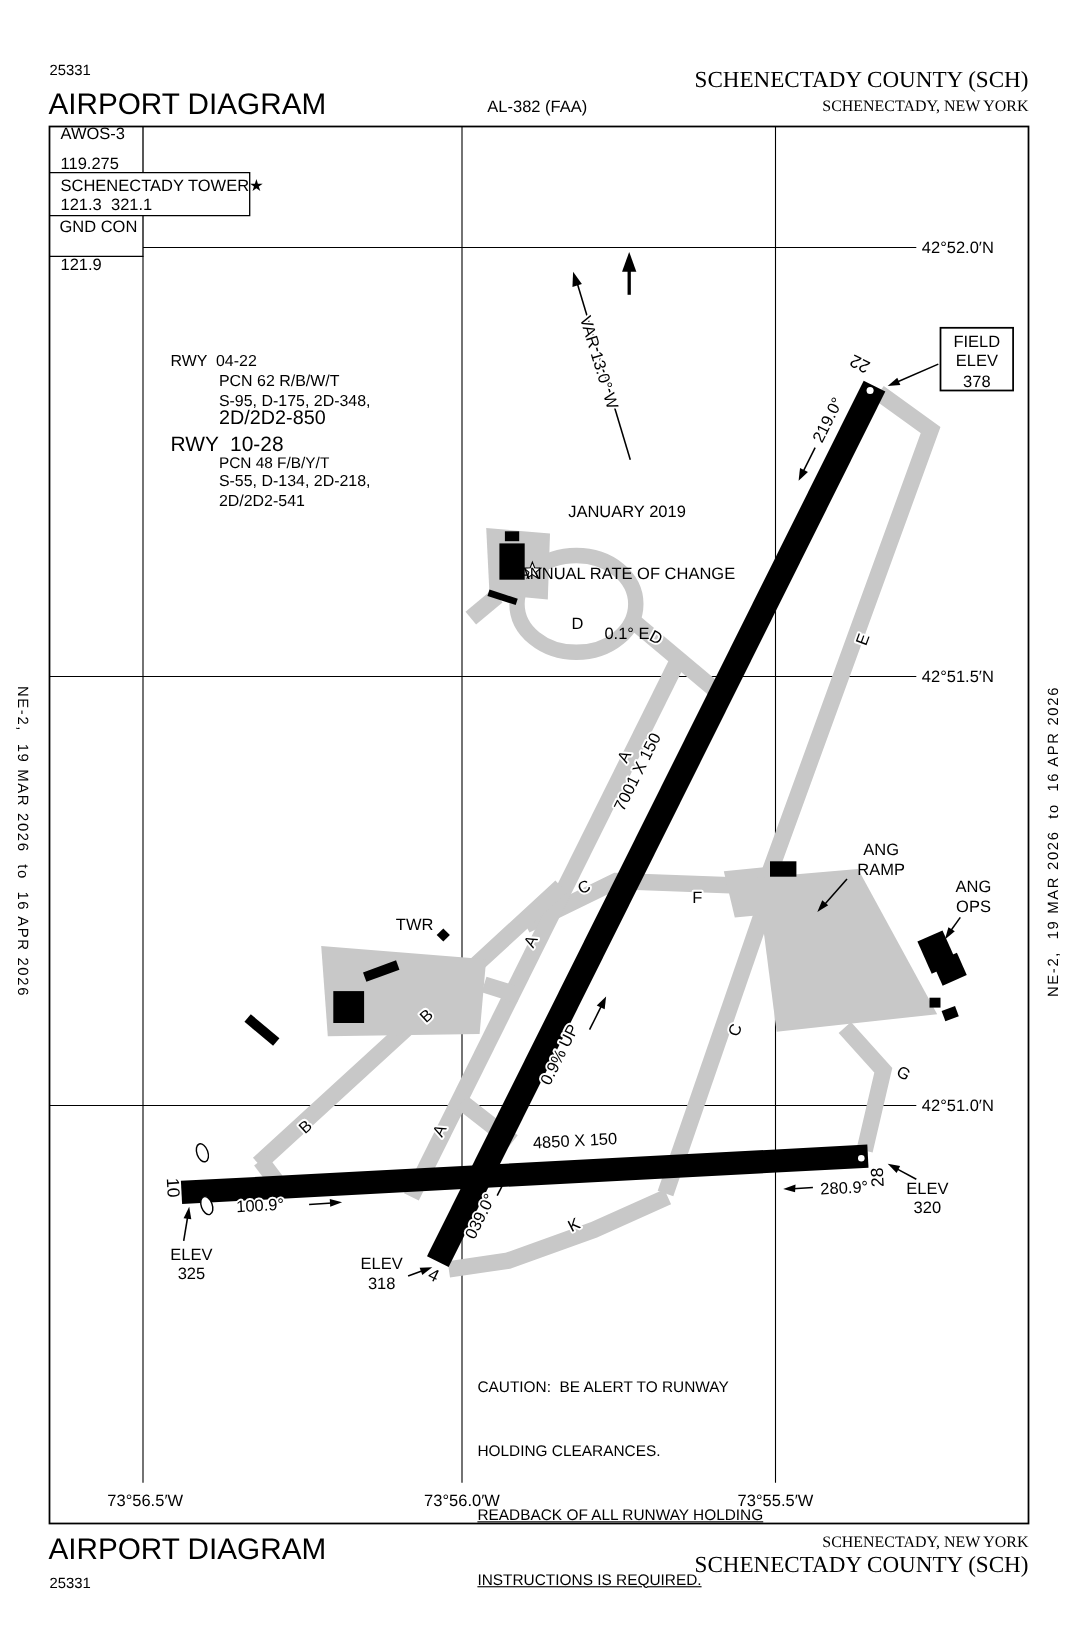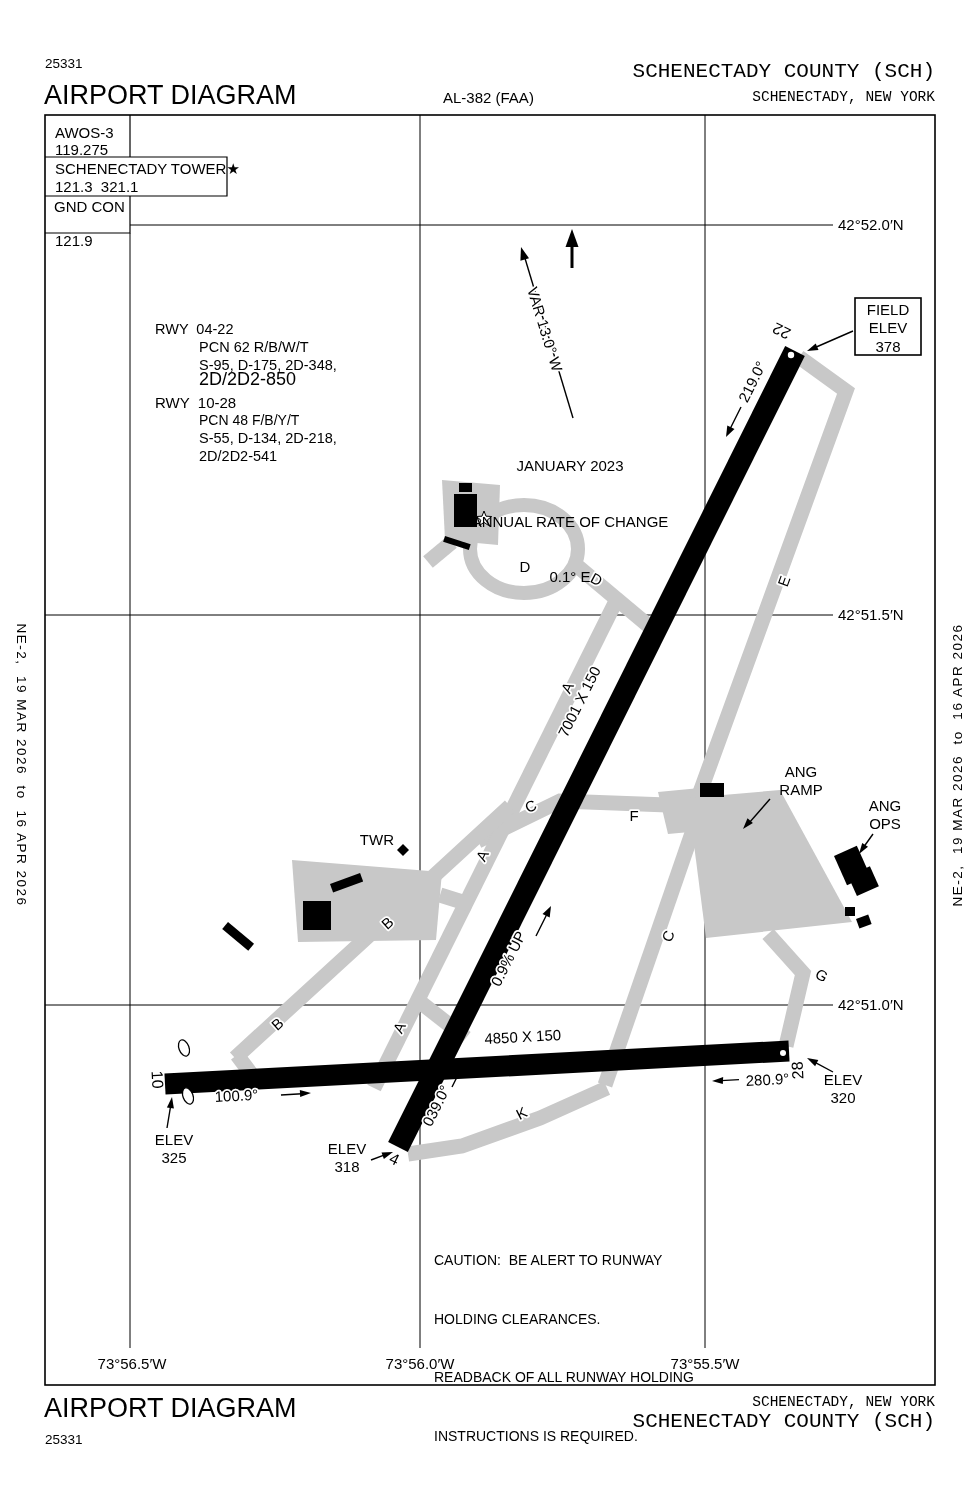--- a/index.html
+++ b/index.html
@@ -1,24 +1,24 @@
 <!DOCTYPE html>
 <html><head>
 <meta charset="utf-8">
 <style>
 html,body{margin:0;padding:0}
 body{width:978px;height:1500px;position:relative;background:#fff;color:#000;
      font-family:"Liberation Sans",sans-serif;overflow:hidden}
 .abs{position:absolute;white-space:pre}
-.serif{font-family:Liberation Mono, monospace}
+.serif{font-family:Liberation Serif, serif}
 svg{position:absolute;left:0;top:0}
 svg text{font-family:"Liberation Sans",sans-serif;font-size:15px;fill:#000;stroke:none}
 .halo{paint-order:stroke;stroke:#fff;stroke-width:3.5px;stroke-linejoin:round}
 .rnum{font-size:16px}
-.u{}
+.u{text-decoration:underline}
 </style>
 </head>
 <body>
 
 <svg width="978" height="1500" viewBox="0 0 978 1500">
 
   <rect x="45" y="115" width="890" height="1270" fill="none" stroke="#000" stroke-width="1.6"></rect>
 
   <g stroke="#000" stroke-width="1">
     <line x1="130" y1="225" x2="833" y2="225"></line>
@@ -178,38 +178,38 @@
 
   <text class="halo" x="527" y="289" transform="rotate(73 527 289)">VAR 13.0° W</text>
 </svg>
 
 <div class="abs" style="left:45px;top:56px;font-size:13.5px">25331</div>
 <div class="abs" style="left:44px;top:80px;font-size:27px">AIRPORT DIAGRAM</div>
 <div class="abs" style="left:443px;top:89px;font-size:15px">AL-382 (FAA)</div>
 <div class="abs serif" style="right:43px;top:60px;font-size:21px">SCHENECTADY COUNTY (SCH)</div>
 <div class="abs serif" style="right:43px;top:89px;font-size:14.5px">SCHENECTADY, NEW YORK</div>
 
-<div class="abs" style="left:55px;top:124px;font-size:15px">AWOS-3</div>
+<div class="abs" style="left:55px;top:113px;font-size:15px">AWOS-3</div>
 <div class="abs" style="left:55px;top:141px;font-size:15px">119.275</div>
 <div class="abs" style="left:55px;top:160px;font-size:15px">SCHENECTADY TOWER★</div>
 <div class="abs" style="left:55px;top:178px;font-size:15px">121.3  321.1</div>
 <div class="abs" style="left:54px;top:198px;font-size:15px">GND CON</div>
 <div class="abs" style="left:55px;top:232px;font-size:15px">121.9</div>
 
 <div class="abs" style="left:155px;top:321px;font-size:14.5px">RWY  04-22</div>
 <div class="abs" style="left:199px;top:339px;font-size:14.5px">PCN 62 R/B/W/T</div>
 <div class="abs" style="left:199px;top:357px;font-size:14.5px">S-95, D-175, 2D-348,</div>
 <div class="abs" style="left:199px;top:369px;font-size:18px">2D/2D2-850</div>
-<div class="abs" style="left:155px;top:394px;font-size:15px">RWY  10-28</div>
+<div class="abs" style="left:155px;top:394px;font-size:19px">RWY  10-28</div>
 <div class="abs" style="left:199px;top:412px;font-size:14px">PCN 48 F/B/Y/T</div>
 <div class="abs" style="left:199px;top:430px;font-size:14.5px">S-55, D-134, 2D-218,</div>
 <div class="abs" style="left:199px;top:448px;font-size:14.5px">2D/2D2-541</div>
 
 <div class="abs" style="left:570px;top:420px;transform:translateX(-50%);text-align:center;font-size:15px;line-height:18.5px">
-  <div>JANUARY 2023</div>
+  <div>JANUARY 2019</div>
   <div>ANNUAL RATE OF CHANGE</div>
   <div>0.1° E</div>
 </div>
 
 <div class="abs" style="left:434px;top:1212px;font-size:14px;line-height:19.5px">
   <div>CAUTION:  BE ALERT TO RUNWAY</div>
   <div>HOLDING CLEARANCES.</div>
   <div class="u">READBACK OF ALL RUNWAY HOLDING</div>
   <div class="u">INSTRUCTIONS IS REQUIRED.</div>
 </div>

